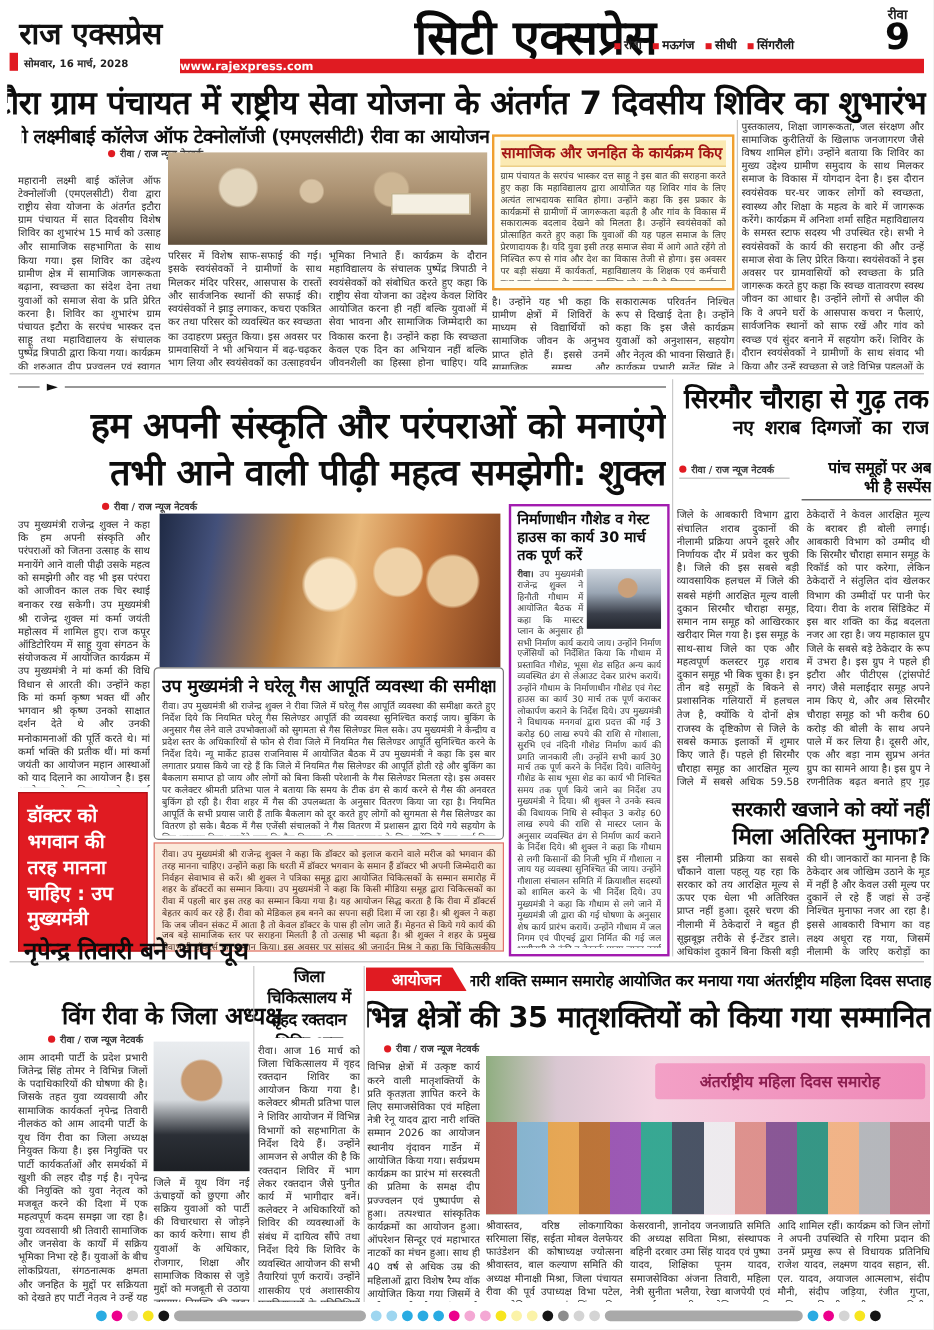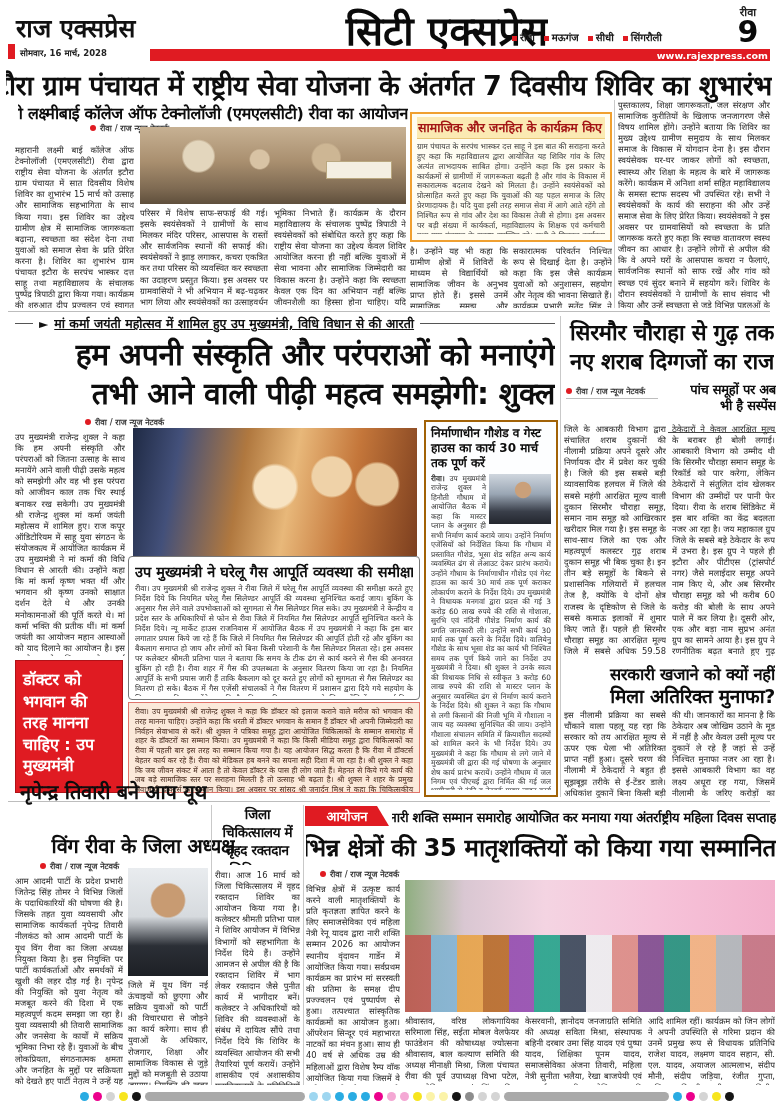--- a/index.html
+++ b/index.html
@@ -16,34 +16,34 @@
   .photo{position:absolute;overflow:hidden;}
   
   #brand{left:16px;top:10px;font-size:25px;font-weight:bold;color:#111;}
   #datebar{left:8px;top:44px;width:7px;height:15px;background:#e01b22;}
   #date{left:20px;top:47px;font-size:8.5px;font-weight:bold;color:#222;}
   #title{left:232px;top:2px;width:316px;font-size:40px;font-weight:bold;color:#0a0a0a;}
   #editions{left:512px;top:30px;display:flex;gap:9px;font-size:10px;font-weight:bold;color:#1a1a1a;align-items:center;}
   .edsq{width:5px;height:5px;background:#e01b22;display:inline-block;margin-right:3px;}
   #cityname{left:726px;top:4px;width:44px;text-align:center;font-size:11px;font-weight:bold;}
   #pagenum{left:726px;top:14px;width:44px;text-align:center;font-size:30px;font-weight:bold;color:#0a0a0a;}
-  #redbar{left:150px;top:49px;width:620px;height:12px;background:#e01b22;display:flex;align-items:center;justify-content:flex-end;padding-right:2px;box-sizing:border-box;}
+  #redbar{left:150px;top:49px;width:620px;height:12px;background:#e01b22;display:flex;align-items:center;justify-content:flex-start;padding-right:16px;box-sizing:border-box;}
   #website{color:#fff;font-size:9.5px;font-weight:bold;}
   
   #infobox{left:410px;top:112px;width:202px;height:130px;border:2px solid #f0a030;background:#fffdf2;box-sizing:border-box;padding:3px 5px;}
   #infobox .ih{background:#fbeab3;color:#a31515;font-weight:bold;font-size:12.5px;text-align:center;padding:2px 1px;border-bottom:1px solid #e8c77a;white-space:nowrap;overflow:hidden;}
   #infobox .ib{font-size:7.6px;line-height:1.3;text-align:justify;color:#3a3a3a;height:92px;overflow:hidden;margin-top:3px;}
   #gasbox{left:128px;top:556px;width:292px;height:144px;border:1px solid #777;border-radius:4px;box-sizing:border-box;padding:4px 6px;}
   #gasbox .gh{font-weight:bold;font-size:14.5px;color:#0d0d0d;text-align:center;white-space:nowrap;overflow:hidden;}
   #gasbox .gb{font-size:7.7px;line-height:1.3;text-align:justify;color:#333;height:112px;overflow:hidden;margin-top:3px;}
   #docred{left:15px;top:660px;width:108px;height:133px;background:#e01b22;color:#fff;font-weight:bold;
           font-size:16px;line-height:1.35;padding:8px 7px;box-sizing:border-box;border:1px solid #b01218;}
   #docpink{left:128px;top:702px;width:292px;height:91px;background:#fbe9da;border:1px solid #e0736a;
            box-sizing:border-box;padding:4px 6px;font-size:7.5px;line-height:1.3;text-align:justify;color:#4a2d20;overflow:hidden;}
-  #cyanbox{left:424px;top:420px;width:134px;height:377px;border:2px solid #a16207;background:#fdfeff;box-sizing:border-box;padding:4px 5px;}
+  #cyanbox{left:424px;top:420px;width:134px;height:377px;border:2px solid #a21caf;background:#fdfeff;box-sizing:border-box;padding:4px 5px;}
   #cyanbox .ch{font-weight:bold;font-size:12px;line-height:1.25;color:#0d0d0d;}
   #cyanbox .cb{font-size:7.4px;line-height:1.28;text-align:justify;color:#333;height:316px;overflow:hidden;margin-top:3px;}
   #gphoto{float:right;width:62px;height:50px;margin:0 0 2px 3px;
           background:radial-gradient(circle at 55% 32%,#caa07a 0 16%,rgba(0,0,0,0) 18%),
           linear-gradient(180deg,#cfd6de 0%,#9aa6b4 40%,#3a3f4a 75%,#23262e 100%);}
   
   .kicker{display:flex;align-items:center;gap:6px;font-size:12.5px;font-weight:bold;color:#111;}
   .kline{height:1px;background:#555;flex:0 0 18px;}
   .arrow{color:#111;font-size:12px;}
   .kicker u{text-decoration:underline;}
@@ -109,21 +109,20 @@
     <div class="abs body-txt" style="left:618px;top:100px;width:152px;height:208px;">पुस्तकालय, शिक्षा जागरूकता, जल संरक्षण और सामाजिक कुरीतियों के खिलाफ जनजागरण जैसे विषय शामिल होंगे। उन्होंने बताया कि शिविर का मुख्य उद्देश्य ग्रामीण समुदाय के साथ मिलकर समाज के विकास में योगदान देना है। इस दौरान स्वयंसेवक घर-घर जाकर लोगों को स्वच्छता, स्वास्थ्य और शिक्षा के महत्व के बारे में जागरूक करेंगे। कार्यक्रम में अनिशा शर्मा सहित महाविद्यालय के समस्त स्टाफ सदस्य भी उपस्थित रहे। सभी ने स्वयंसेवकों के कार्य की सराहना की और उन्हें समाज सेवा के लिए प्रेरित किया। स्वयंसेवकों ने इस अवसर पर ग्रामवासियों को स्वच्छता के प्रति जागरूक करते हुए कहा कि स्वच्छ वातावरण स्वस्थ जीवन का आधार है। उन्होंने लोगों से अपील की कि वे अपने घरों के आसपास कचरा न फैलाएं, सार्वजनिक स्थानों को साफ रखें और गांव को स्वच्छ एवं सुंदर बनाने में सहयोग करें। शिविर के दौरान स्वयंसेवकों ने ग्रामीणों के साथ संवाद भी किया और उन्हें स्वच्छता से जुड़े विभिन्न पहलुओं के बारे में जानकारी दी।</div>
     <div class="vr" style="left:614px;top:100px;height:208px;"></div>
   </div>
 
   <div class="hr" style="left:8px;top:311px;width:762px;"></div>
 
   <div>
     <div class="abs kicker" style="left:15px;top:315px;width:540px;">
       <span class="kline"></span>
       <span class="arrow">►</span>
-      <u>मां कर्मा जयंती महोत्सव में शामिल हुए उप मुख्यमंत्री, विधि विधान से की आरती</u>
       <span class="kline" style="flex:1"></span>
     </div>
     <div class="abs fit hl" style="left:15px;top:333px;width:540px;font-size:30px;">
         <span>हम अपनी संस्कृति और परंपराओं को मनाएंगे</span>
       </div>
     <div class="abs fit hl" style="left:15px;top:372px;width:540px;font-size:30px;">
         <span>तभी आने वाली पीढ़ी महत्व समझेगी: शुक्ल</span>
       </div>
     <div class="abs byline" style="left:85px;top:416px;">
       <span class="dot"></span>
@@ -147,31 +146,31 @@
       <span>उप मुख्यमंत्री राजेन्द्र शुक्ल ने हिनौती गौधाम में आयोजित बैठक में कहा कि मास्टर प्लान के अनुसार ही सभी निर्माण कार्य कराये जाय। उन्होंने निर्माण एजेंसियों को निर्देशित किया कि गौधाम में प्रस्तावित गौशेड, भूसा शेड सहित अन्य कार्य व्यवस्थित ढंग से लेआउट देकर प्रारंभ करायें। उन्होंने गौधाम के निर्माणाधीन गौशेड एवं गेस्ट हाउस का कार्य 30 मार्च तक पूर्ण कराकर लोकार्पण कराने के निर्देश दिये। उप मुख्यमंत्री ने विधायक मनगवां द्वारा प्रदत्त की गई 3 करोड़ 60 लाख रुपये की राशि से गोशाला, सुरभि एवं नंदिनी गौशेड निर्माण कार्य की प्रगति जानकारी ली। उन्होंने सभी कार्य 30 मार्च तक पूर्ण करने के निर्देश दिये। वालियेनु गौशेड के साथ भूसा शेड का कार्य भी निश्चित समय तक पूर्ण किये जाने का निर्देश उप मुख्यमंत्री ने दिया। श्री शुक्ल ने उनके स्वत्व की विधायक निधि से स्वीकृत 3 करोड़ 60 लाख रुपये की राशि से मास्टर प्लान के अनुसार व्यवस्थित ढंग से निर्माण कार्य कराने के निर्देश दिये। श्री शुक्ल ने कहा कि गौधाम से लगी किसानों की निजी भूमि में गौशाला न जाय यह व्यवस्था सुनिश्चित की जाय। उन्होंने गौशाला संचालन समिति में क्रियाशील सदस्यों को शामिल करने के भी निर्देश दिये। उप मुख्यमंत्री ने कहा कि गौधाम से लगे जाने में मुख्यमंत्री जी द्वारा की गई घोषणा के अनुसार शेष कार्य प्रारंभ करायें। उन्होंने गौधाम में जल निगम एवं पीएचई द्वारा निर्मित की गई जल भागीदारी से टंकी व नेटवर्क पाइप लाइन कार्य के लिए विभागीय अधिकारियों को दायित्व दिए। इस अवसर पर बताया गया कि सभी गौशेड में पानी का कनेक्शन कर दिया गया है। उप मुख्यमंत्री ने गौधाम के लिए शासकीय भूमि का शेष सीमांकन करने के निर्देश बैठक में अधिकारियों को दिये। उन्होंने गौधाम के लिए बाड़व निर्माण व अन्य प्रयोजन के लिए निजी भूमि दाताओं का द्वारा प्रदत्त भूमिदान के लिये सम्मान किया। उन्होंने गौअभयारण्य के अधिकारियों को निर्देशित किया कि मुख्यमार्ग से गौधाम तक प्रस्तावित सड़क निर्माण का कार्य शीघ्र प्रारंभ करायें। इसके पूर्व उप-मुख्यमंत्री ने गौपूजन कर गाय को गुड़ खिलाया।</span>
     </div>
   </div>
 
   <div class="vr" style="left:560px;top:316px;height:481px;"></div>
 
   <div>
     <div class="abs fit hl" style="left:564px;top:316px;width:210px;font-size:22px;">
         <span>सिरमौर चौराहा से गुढ़ तक</span>
       </div>
-    <div class="abs fit hl" style="left:564px;top:345px;width:210px;font-size:22px;">
+    <div class="abs fit hl" style="left:564px;top:345px;width:210px;font-size:16px;font-family:Liberation Mono, monospace;">
         <span>नए शराब दिग्गजों का राज</span>
       </div>
     <div class="abs byline" style="left:566px;top:385px;">
       <span class="dot"></span>
         <span>रीवा / राज न्यूज नेटवर्क</span>
     </div>
     <div class="abs fit hl" style="left:668px;top:380px;width:108px;font-size:13px;">
         <span>पांच समूहों पर अब</span>
       </div>
-    <div class="abs fit hl" style="left:668px;top:396px;width:108px;font-size:13px;border-bottom:1px solid #444;padding-bottom:18px;">
+    <div class="abs fit hl" style="left:668px;top:396px;width:108px;font-size:13px;border-bottom:1px solid #444;padding-bottom:2px;">
         <span>भी है सस्पेंस</span>
       </div>
     <div class="hr" style="left:566px;top:398px;width:92px;"></div>
     <div class="abs body-txt" style="left:564px;top:424px;width:102px;height:232px;">जिले के आबकारी विभाग द्वारा संचालित शराब दुकानों की नीलामी प्रक्रिया अपने दूसरे और निर्णायक दौर में प्रवेश कर चुकी है। जिले की इस सबसे बड़ी व्यावसायिक हलचल में जिले की सबसे महंगी आरक्षित मूल्य वाली दुकान सिरमौर चौराहा समूह, समान नाम समूह को आखिरकार खरीदार मिल गया है। इस समूह के साथ-साथ जिले का एक और महत्वपूर्ण कलस्टर गुढ़ शराब दुकान समूह भी बिक चुका है। इन तीन बड़े समूहों के बिकने से प्रशासनिक गलियारों में हलचल तेज है, क्योंकि ये दोनों क्षेत्र राजस्व के दृष्टिकोण से जिले के सबसे कमाऊ इलाकों में शुमार किए जाते हैं। पहले ही सिरमौर चौराहा समूह का आरक्षित मूल्य जिले में सबसे अधिक 59.58 करोड़ रुपये निर्धारित किया गया था, लेकिन यह बाजार के पुराने रिकॉर्ड को ध्वस्त करने में नाकाम रहा। आंकड़ों का विश्लेषण करें तो पता चलता है कि समान समूह का रिकॉर्ड अब भी अटूट है। समान समूह का आरक्षित मूल्य 55.44 करोड़ था, लेकिन ठेकेदार ने उस पर 10 करोड़ रुपये की अतिरिक्त बोली लगाकर उसे 65.18 करोड़ में खरीदा था। इसके विपरीत, सिरमौर चौराहा के लिए</div>
     <div class="abs body-txt" style="left:672px;top:424px;width:103px;height:232px;">ठेकेदारों ने केवल आरक्षित मूल्य के बराबर ही बोली लगाई। आबकारी विभाग को उम्मीद थी कि सिरमौर चौराहा समान समूह के रिकॉर्ड को पार करेगा, लेकिन ठेकेदारों ने संतुलित दांव खेलकर विभाग की उम्मीदों पर पानी फेर दिया। रीवा के शराब सिंडिकेट में इस बार शक्ति का केंद्र बदलता नजर आ रहा है। जय महाकाल ग्रुप जिले के सबसे बड़े ठेकेदार के रूप में उभरा है। इस ग्रुप ने पहले ही इटौरा और पीटीएस (ट्रांसपोर्ट नगर) जैसे मलाईदार समूह अपने नाम किए थे, और अब सिरमौर चौराहा समूह को भी करीब 60 करोड़ की बोली के साथ अपने पाले में कर लिया है। दूसरी ओर, एक और बड़ा नाम सुप्रभ अनंत ग्रुप का सामने आया है। इस ग्रुप ने रणनीतिक बढ़त बनाते हुए गुढ़ शराब दुकान समूह का ठेका हासिल कर लिया है। गुढ़ इलाका औद्योगिक और ग्रामीण बेल्ट का मिश्रण होने के कारण ठेकेदारों की पहली पसंद बना हुआ था। इसके अलावा, मां भगवती ग्रुप ने मनगवां पर कब्जा बरकरार रखा है, जबकि सेमरिया और त्योंथर समूह क्रमशः प्रकाश सिंह और मैक्सटोन ग्रुप के खाते में गए हैं।</div>
     <div class="abs fit hl" style="left:564px;top:662px;width:211px;font-size:16.5px;">
         <span>सरकारी खजाने को क्यों नहीं</span>
       </div>
     <div class="abs fit hl" style="left:564px;top:683px;width:211px;font-size:19px;">
         <span>मिला अतिरिक्त मुनाफा?</span>
@@ -214,20 +213,21 @@
       </div>
     <div class="abs fit hl" style="left:306px;top:830px;width:470px;font-size:24px;">
         <span>विभिन्न क्षेत्रों की 35 मातृशक्तियों को किया गया सम्मानित</span>
       </div>
     <div class="abs byline" style="left:320px;top:868px;">
       <span class="dot"></span>
         <span>रीवा / राज न्यूज नेटवर्क</span>
     </div>
     <div class="abs body-txt" style="left:306px;top:884px;width:94px;height:201px;">विभिन्न क्षेत्रों में उत्कृष्ट कार्य करने वाली मातृशक्तियों के प्रति कृतज्ञता ज्ञापित करने के लिए समाजसेविका एवं महिला नेत्री रेनू यादव द्वारा नारी शक्ति सम्मान 2026 का आयोजन स्थानीय वृंदावन गार्डेन में आयोजित किया गया। सर्वप्रथम कार्यक्रम का प्रारंभ मां सरस्वती की प्रतिमा के समक्ष दीप प्रज्ज्वलन एवं पुष्पार्पण से हुआ। तत्पश्चात सांस्कृतिक कार्यक्रमों का आयोजन हुआ। ऑपरेशन सिन्दूर एवं महाभारत नाटकों का मंचन हुआ। साथ ही 40 वर्ष से अधिक उम्र की महिलाओं द्वारा विशेष रैम्प वॉक आयोजित किया गया जिसमें वे रानी लक्ष्मीबाई, मां दुर्गा, सुलभा, शिक्षिका, डॉक्टर्स और पुलिसकर्मी सहित विभिन्न स्वरूपों में नजर आईं। साथ ही बच्चों द्वारा नृत्य की भी प्रस्तुतियां दी गईं। सुखद कार्यक्रम नारी शक्ति के सम्मान का रहा। विभिन्न क्षेत्रों की जिन मातृशक्तियों को कार्यक्रम में सम्मानित किया गया उनमें जनरक्षा पंचायत रीवा की अध्यक्ष संगीता यादव, पूर्व महापौर ममता गुप्ता, भाजपा की महिला मोर्चा की उपाध्यक्ष मनीषा पाठक, महिला नेत्री अंशु पांडेय, महिला नेत्री एवं समाजसेविका कविता पांडेय, महिला नेत्री साधना गुप्ता, जीडीसी कॉलेज रीवा की प्राचार्य मेजर विभा</div>
     <div class="photo" style="left:405px;top:880px;width:370px;height:132px;background:linear-gradient(90deg,#8fae80 0%,#d9c7d2 16%,#f4d4e2 38%,#f6c3d9 68%,#f3b2cd 100%);">
+      <div style="position:absolute;left:38%;top:6px;right:4px;height:30px;background:linear-gradient(90deg,#f3a0c6,#ef8ab8);display:flex;align-items:center;justify-content:center;color:#8c1d4f;font-weight:bold;font-size:13px;white-space:nowrap;overflow:hidden;border-radius:3px;">अंतर्राष्ट्रीय महिला दिवस समारोह</div>
       <div style="position:absolute;left:0;bottom:0;width:100%;height:58%;opacity:.85;background:linear-gradient(90deg,#c2544f 0 7%,#7fb3d5 7% 14%,#e8a13f 14% 21%,#b5651d 21% 28%,#8e44ad 28% 35%,#16a085 35% 42%,#2c3e50 42% 49%,#ecf0f1 49% 56%,#d98880 56% 63%,#76448a 63% 70%,#148f77 70% 77%,#f0b27a 77% 84%,#aab7b8 84% 91%,#c0717e 91% 100%);"></div>
     </div>
     <div class="abs body-txt" style="left:405px;top:1016px;width:114px;height:69px;">श्रीवास्तव, वरिष्ठ लोकगायिका सरिमाला सिंह, सईता मोबल वेलफेयर फाउंडेशन की कोषाध्यक्ष ज्योत्सना श्रीवास्तव, बाल कल्याण समिति की अध्यक्ष मीनाक्षी मिश्रा, जिला पंचायत रीवा की पूर्व उपाध्यक्ष विभा पटेल, समाजसेविका ममता नंद सिंह, महिला नेत्री कल्पना श्रीवास्तव, बाल संरक्षण अधिकारी स्वाति श्रीवास्तव, समाजसेविका प्रिया पांडेय, लोकगायिका सरगम रति पांडेय, समाजसेविका संध्या गौतम, बघेली कलाकार रितिका द्विवेदी, बेसिमल हैंगिंग मोंटेसरी की अध्यक्ष श्रेया शुक्ला, महिला लेखापाल स्मृति</div>
     <div class="abs body-txt" style="left:525px;top:1016px;width:117px;height:69px;">केसरवानी, ज्ञानोदय जनजाग्रति समिति की अध्यक्ष सविता मिश्रा, संस्थापक बहिनी दरबार उमा सिंह यादव एवं पुष्पा यादव, शिक्षिका पूनम यादव, समाजसेविका अंजना तिवारी, महिला नेत्री सुनीता भलैया, रेखा बाजपेयी एवं रामबाई यादव, ठीक एसोसिएट ग्रुप की दीक्षा द्विवेदी एवं ज्योति मिश्रा शामिल रहीं। इसके अलावा देश की रक्षा में अपनी सेवाएं देने वाले सैनिकों की वीरांगनाओं को भी विशेष रूप से सम्मानित किया गया। जिनमें प्रमुख रूप से प्रियंका सिंह बघेल, सुर्नेचन्द्र पटेल, शांति पटेल, पूनम यादव</div>
     <div class="abs body-txt" style="left:648px;top:1016px;width:127px;height:69px;">आदि शामिल रहीं। कार्यक्रम को जिन लोगों ने अपनी उपस्थिति से गरिमा प्रदान की उनमें प्रमुख रूप से विधायक प्रतिनिधि राजेश यादव, लक्ष्मण यादव सहान, सी. एल. यादव, अयाजल आत्मलाभ, संदीप मौनी, संदीप जड़िया, रंजीत गुप्ता, अभिजात तिवारी, सुधीर यादव, दिलीप यादव, मोहित यादव, विक्की यादव, रोहित यादव, धीरेन्द्र यादव सहित सैकड़ों लोग शामिल रहे। कार्यक्रम में स्वागत भाषण एवं आभार प्रदर्शन आयोजिका रेनू यादव ने दिया। संचालन युवा समाजसेवी सिद्धार्थ श्रीवास्तव ने किया।</div>
   </div>
 
   <div class="abs" id="marks">
     <span class="dot c"></span>
     <span class="dot m"></span>

